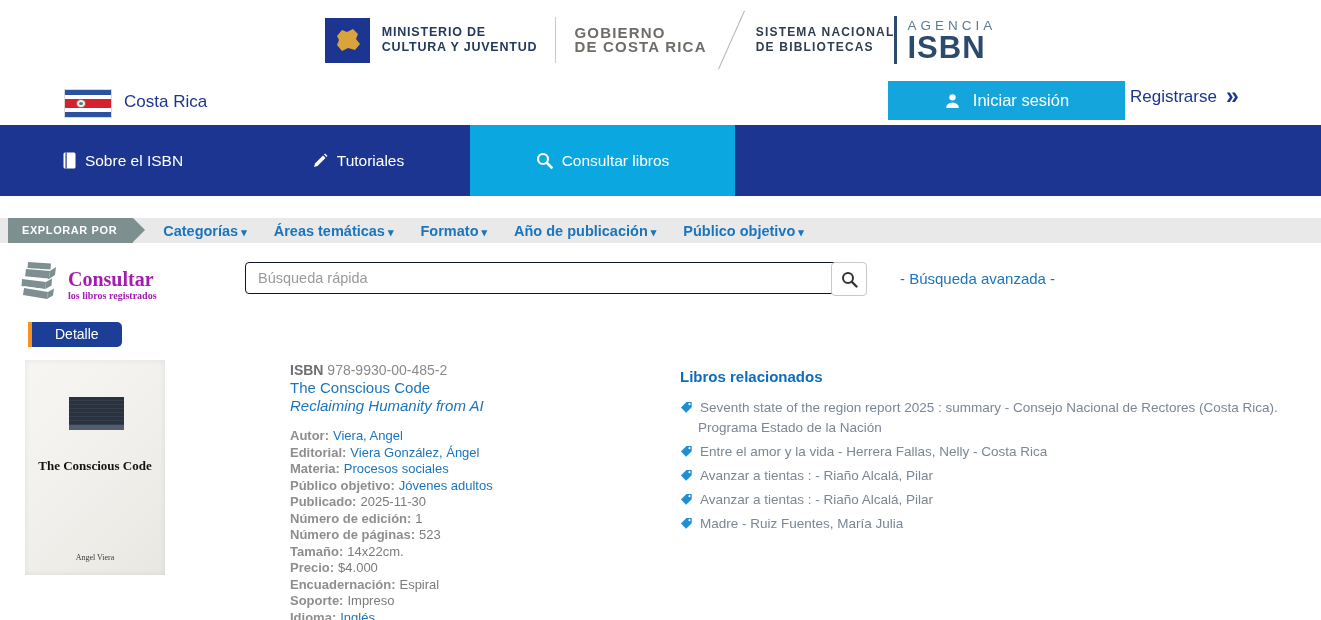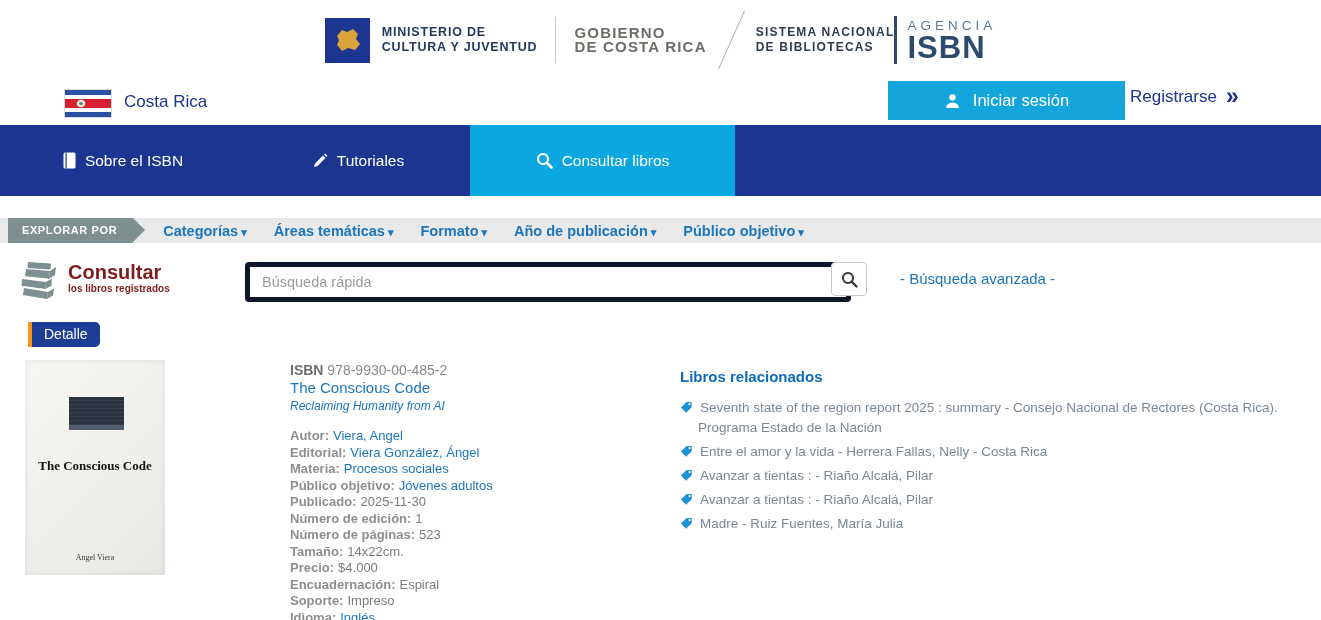--- a/index.html
+++ b/index.html
@@ -51,52 +51,52 @@
     color:#fff;font-size:11px;font-weight:bold;letter-spacing:.6px;}
   .explore-badge::after{content:'';position:absolute;right:-12px;top:0;width:0;height:0;
     border-top:12.5px solid transparent;border-bottom:12.5px solid transparent;border-left:12px solid #7e8f90;}
   .filters{display:flex;gap:27px;margin-left:30px;align-items:center;}
   .filter{color:#1b75bc;font-size:14.5px;font-weight:600;cursor:pointer;white-space:nowrap;text-align:right;}
   .filter .caret{font-size:11px;margin-left:3px;}
 
   
   .search-row{top:255px;height:55px;}
   .books-ico{position:absolute;left:18px;top:5px;}
-  .consultar{position:absolute;left:68px;top:7px;color:#7f1d1d;}
+  .consultar{position:absolute;left:68px;top:14px;color:#a21caf;font-family:Liberation Serif, serif;}
   .consultar .t{font-size:20px;font-weight:bold;line-height:21px;}
   .consultar .s{font-size:10px;font-weight:bold;line-height:11px;}
-  .quick-search{position:absolute;left:245px;top:7px;width:572px;height:30px;border:5px solid #0f172a;border-radius:4px;
+  .quick-search{position:absolute;left:245px;top:7px;width:572px;height:30px;border:1px solid #0f172a;border-radius:4px;
     padding:0 12px;font-size:14.5px;color:#555;font-family:"Liberation Sans",sans-serif;outline:none;}
   .quick-search::placeholder{color:#9a9a9a;}
   .search-btn{position:absolute;left:831px;top:7px;width:36px;height:34px;background:#fff;border:1px solid #c9c9c9;border-radius:4px;
     display:flex;align-items:center;justify-content:center;cursor:pointer;}
   .advanced{position:absolute;left:900px;top:15px;color:#1b75bc;font-size:15px;cursor:pointer;}
 
   
   .detail-tab{position:absolute;left:28px;top:322px;height:25px;line-height:25px;background:#1c3e96;color:#fff;
-    font-size:14px;padding:0 12px;border-left:4px solid #f7941d;border-radius:0 5px 5px 0;cursor:pointer;}
+    font-size:14px;padding:0 23px;border-left:4px solid #f7941d;border-radius:0 5px 5px 0;cursor:pointer;}
 
   
   .cover{position:absolute;left:25px;top:360px;width:140px;height:215px;
     background:linear-gradient(135deg,#f8f6f3 0%,#f1efeb 55%,#e9e7e2 100%);
     box-shadow:inset 0 0 6px rgba(0,0,0,.08);}
   .cover-img{position:absolute;left:44px;top:37px;width:55px;height:33px;background:#2a323e;
     background-image:repeating-linear-gradient(to bottom,#2a323e 0 3px,#343e4c 3px 4px);}
   .cover-img::after{content:'';position:absolute;left:0;bottom:0;width:100%;height:5px;background:#525e70;}
   .cover-title{position:absolute;left:0;top:98px;width:100%;text-align:center;
     font-family:"Liberation Serif",serif;font-weight:bold;font-size:13px;color:#141414;}
   .cover-author{position:absolute;left:0;top:193px;width:100%;text-align:center;
     font-family:"Liberation Serif",serif;font-size:8px;color:#3a3a3a;}
 
   
   .details{position:absolute;left:290px;top:362px;width:340px;}
   .isbn-line{font-size:14px;color:#8a8a8a;line-height:17px;}
   .isbn-line .lb{font-weight:bold;color:#6e6e6e;}
   .book-title{color:#1b75bc;font-size:15px;line-height:18px;cursor:pointer;}
-  .book-subtitle{color:#1b75bc;font-size:12px;font-style:italic;line-height:18px;cursor:pointer;}
+  .book-subtitle{color:#1b75bc;font-size:15px;font-style:italic;line-height:18px;cursor:pointer;}
   .fields{margin-top:13px;}
   .field-row{font-size:13px;line-height:16.5px;}
   .f-label{font-weight:bold;color:#8e8e8e;}
   .f-value{color:#7b7b7b;margin-left:4px;}
   .f-value.link{color:#1b75bc;cursor:pointer;}
 
   
   .related{position:absolute;left:680px;top:368px;width:632px;}
   .related h3{margin:0;color:#0e6cbd;font-size:15px;font-weight:bold;}
   .rel-list{margin-top:13px;}

